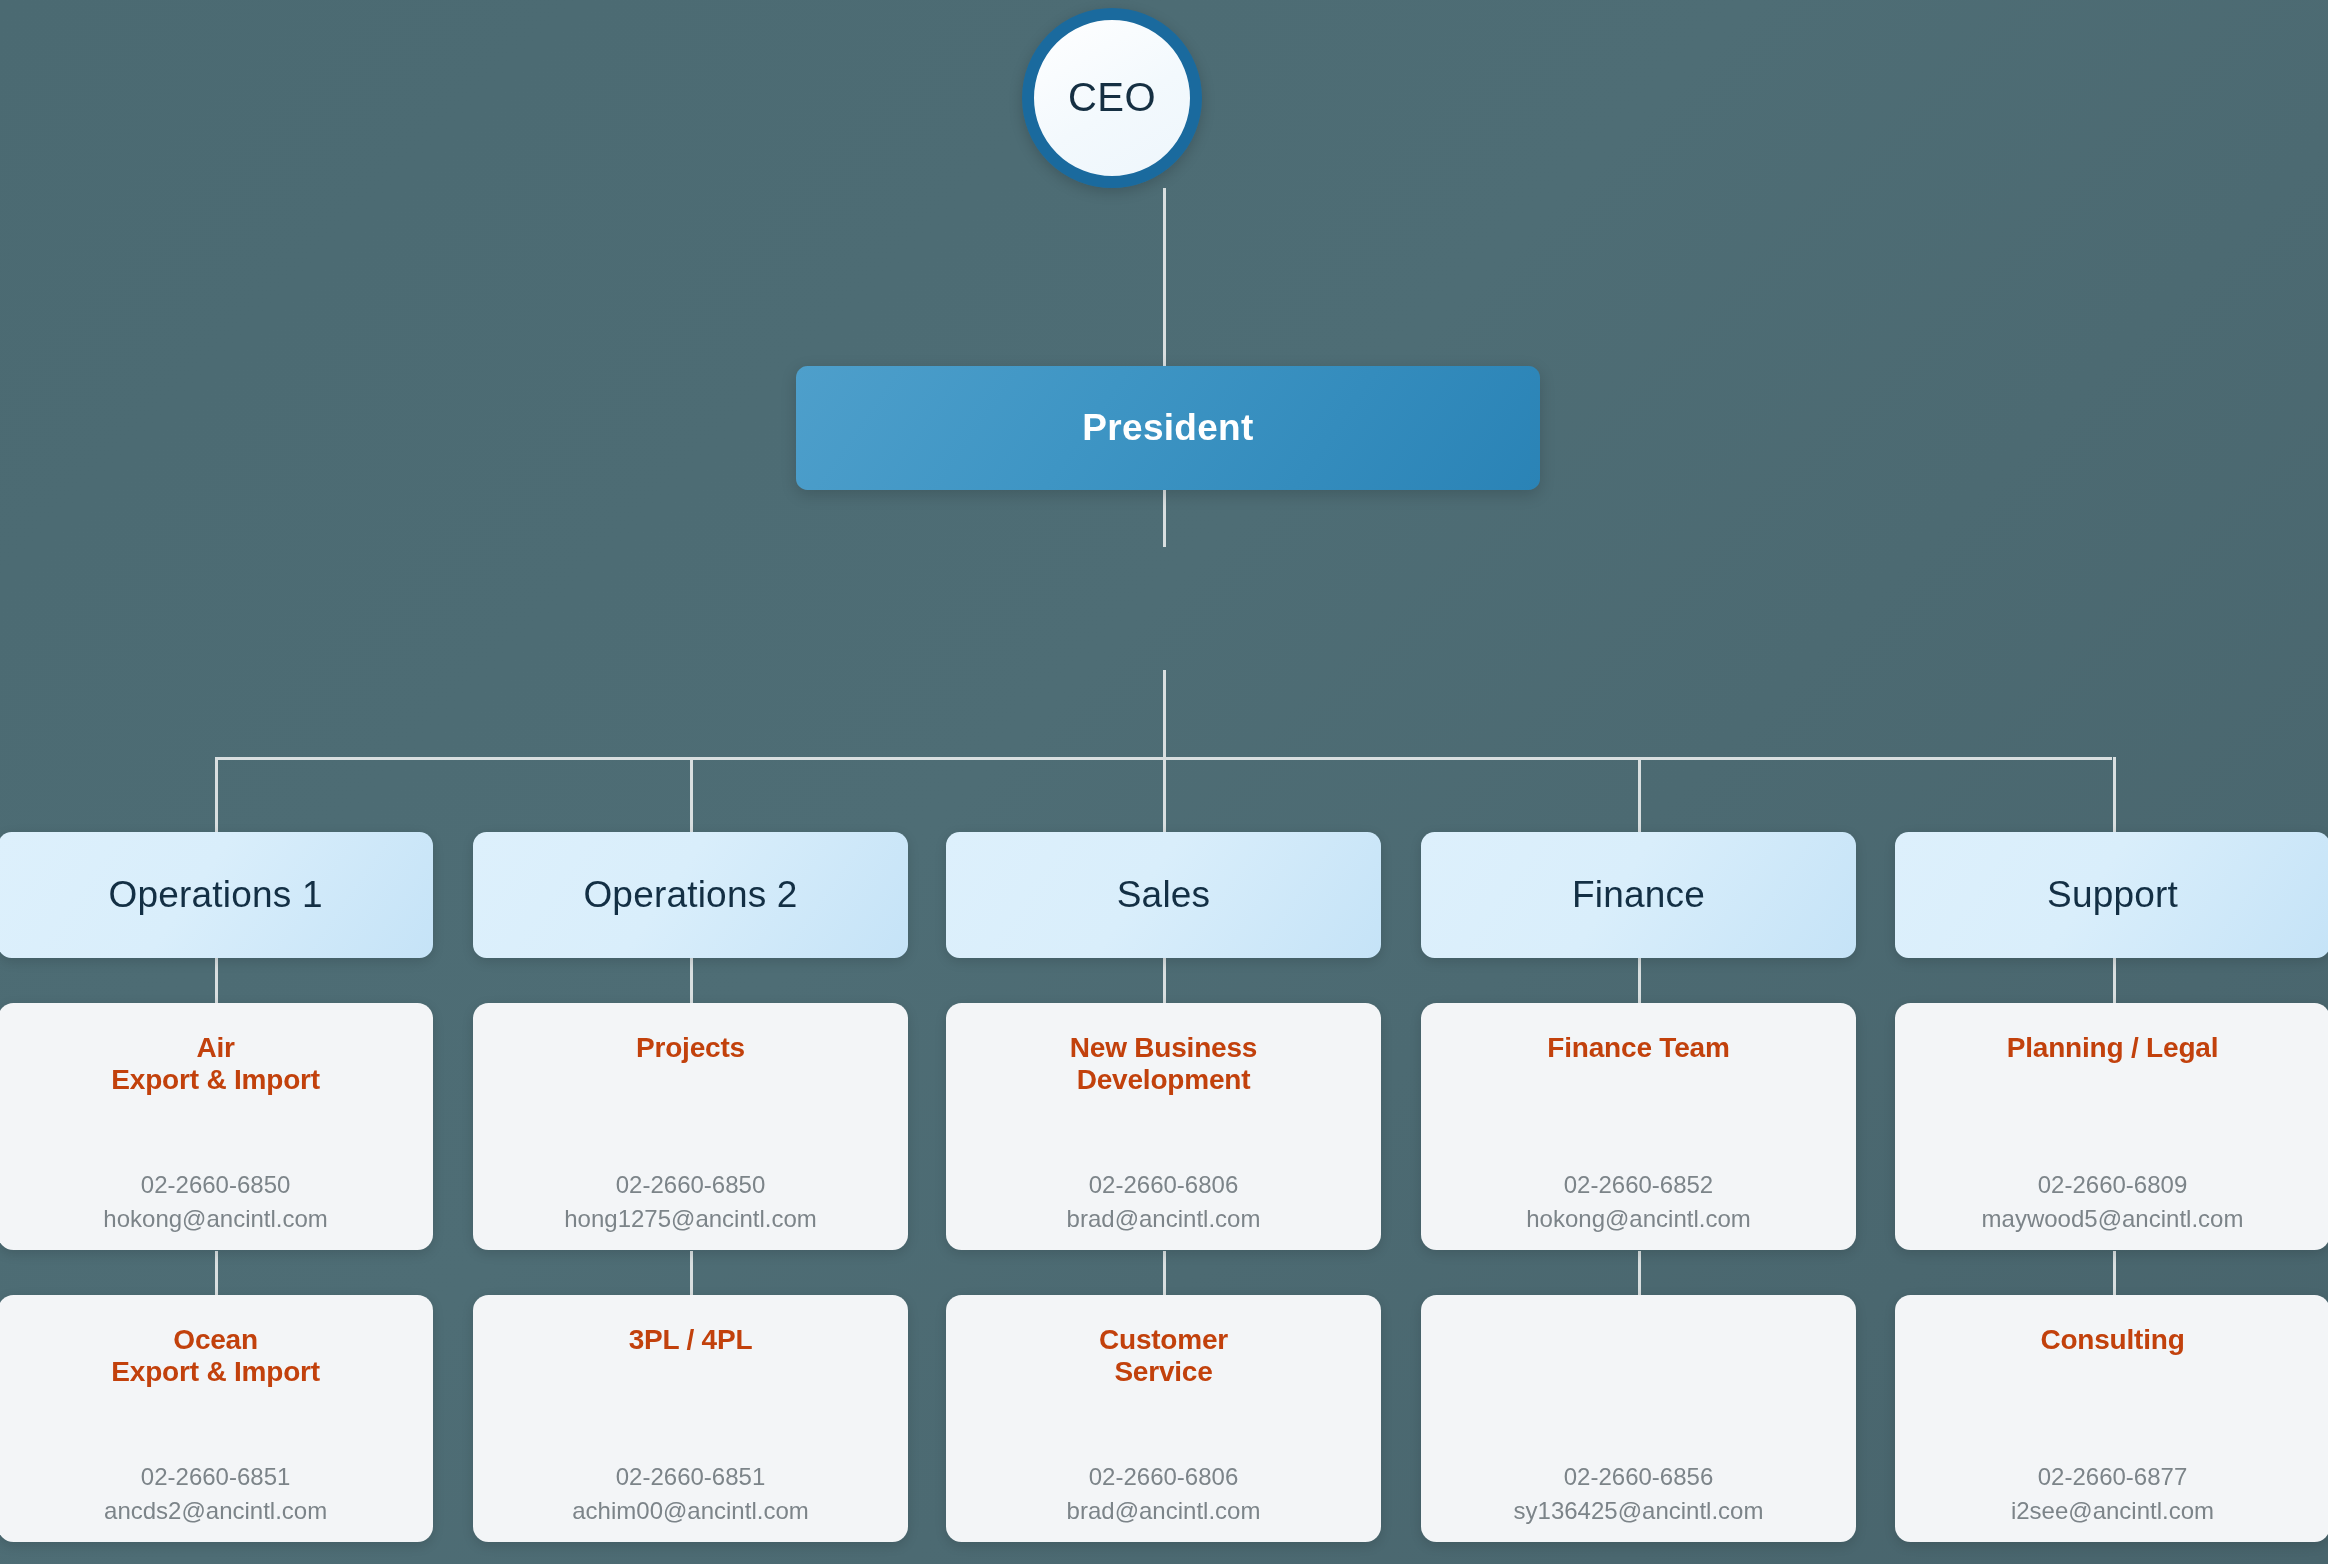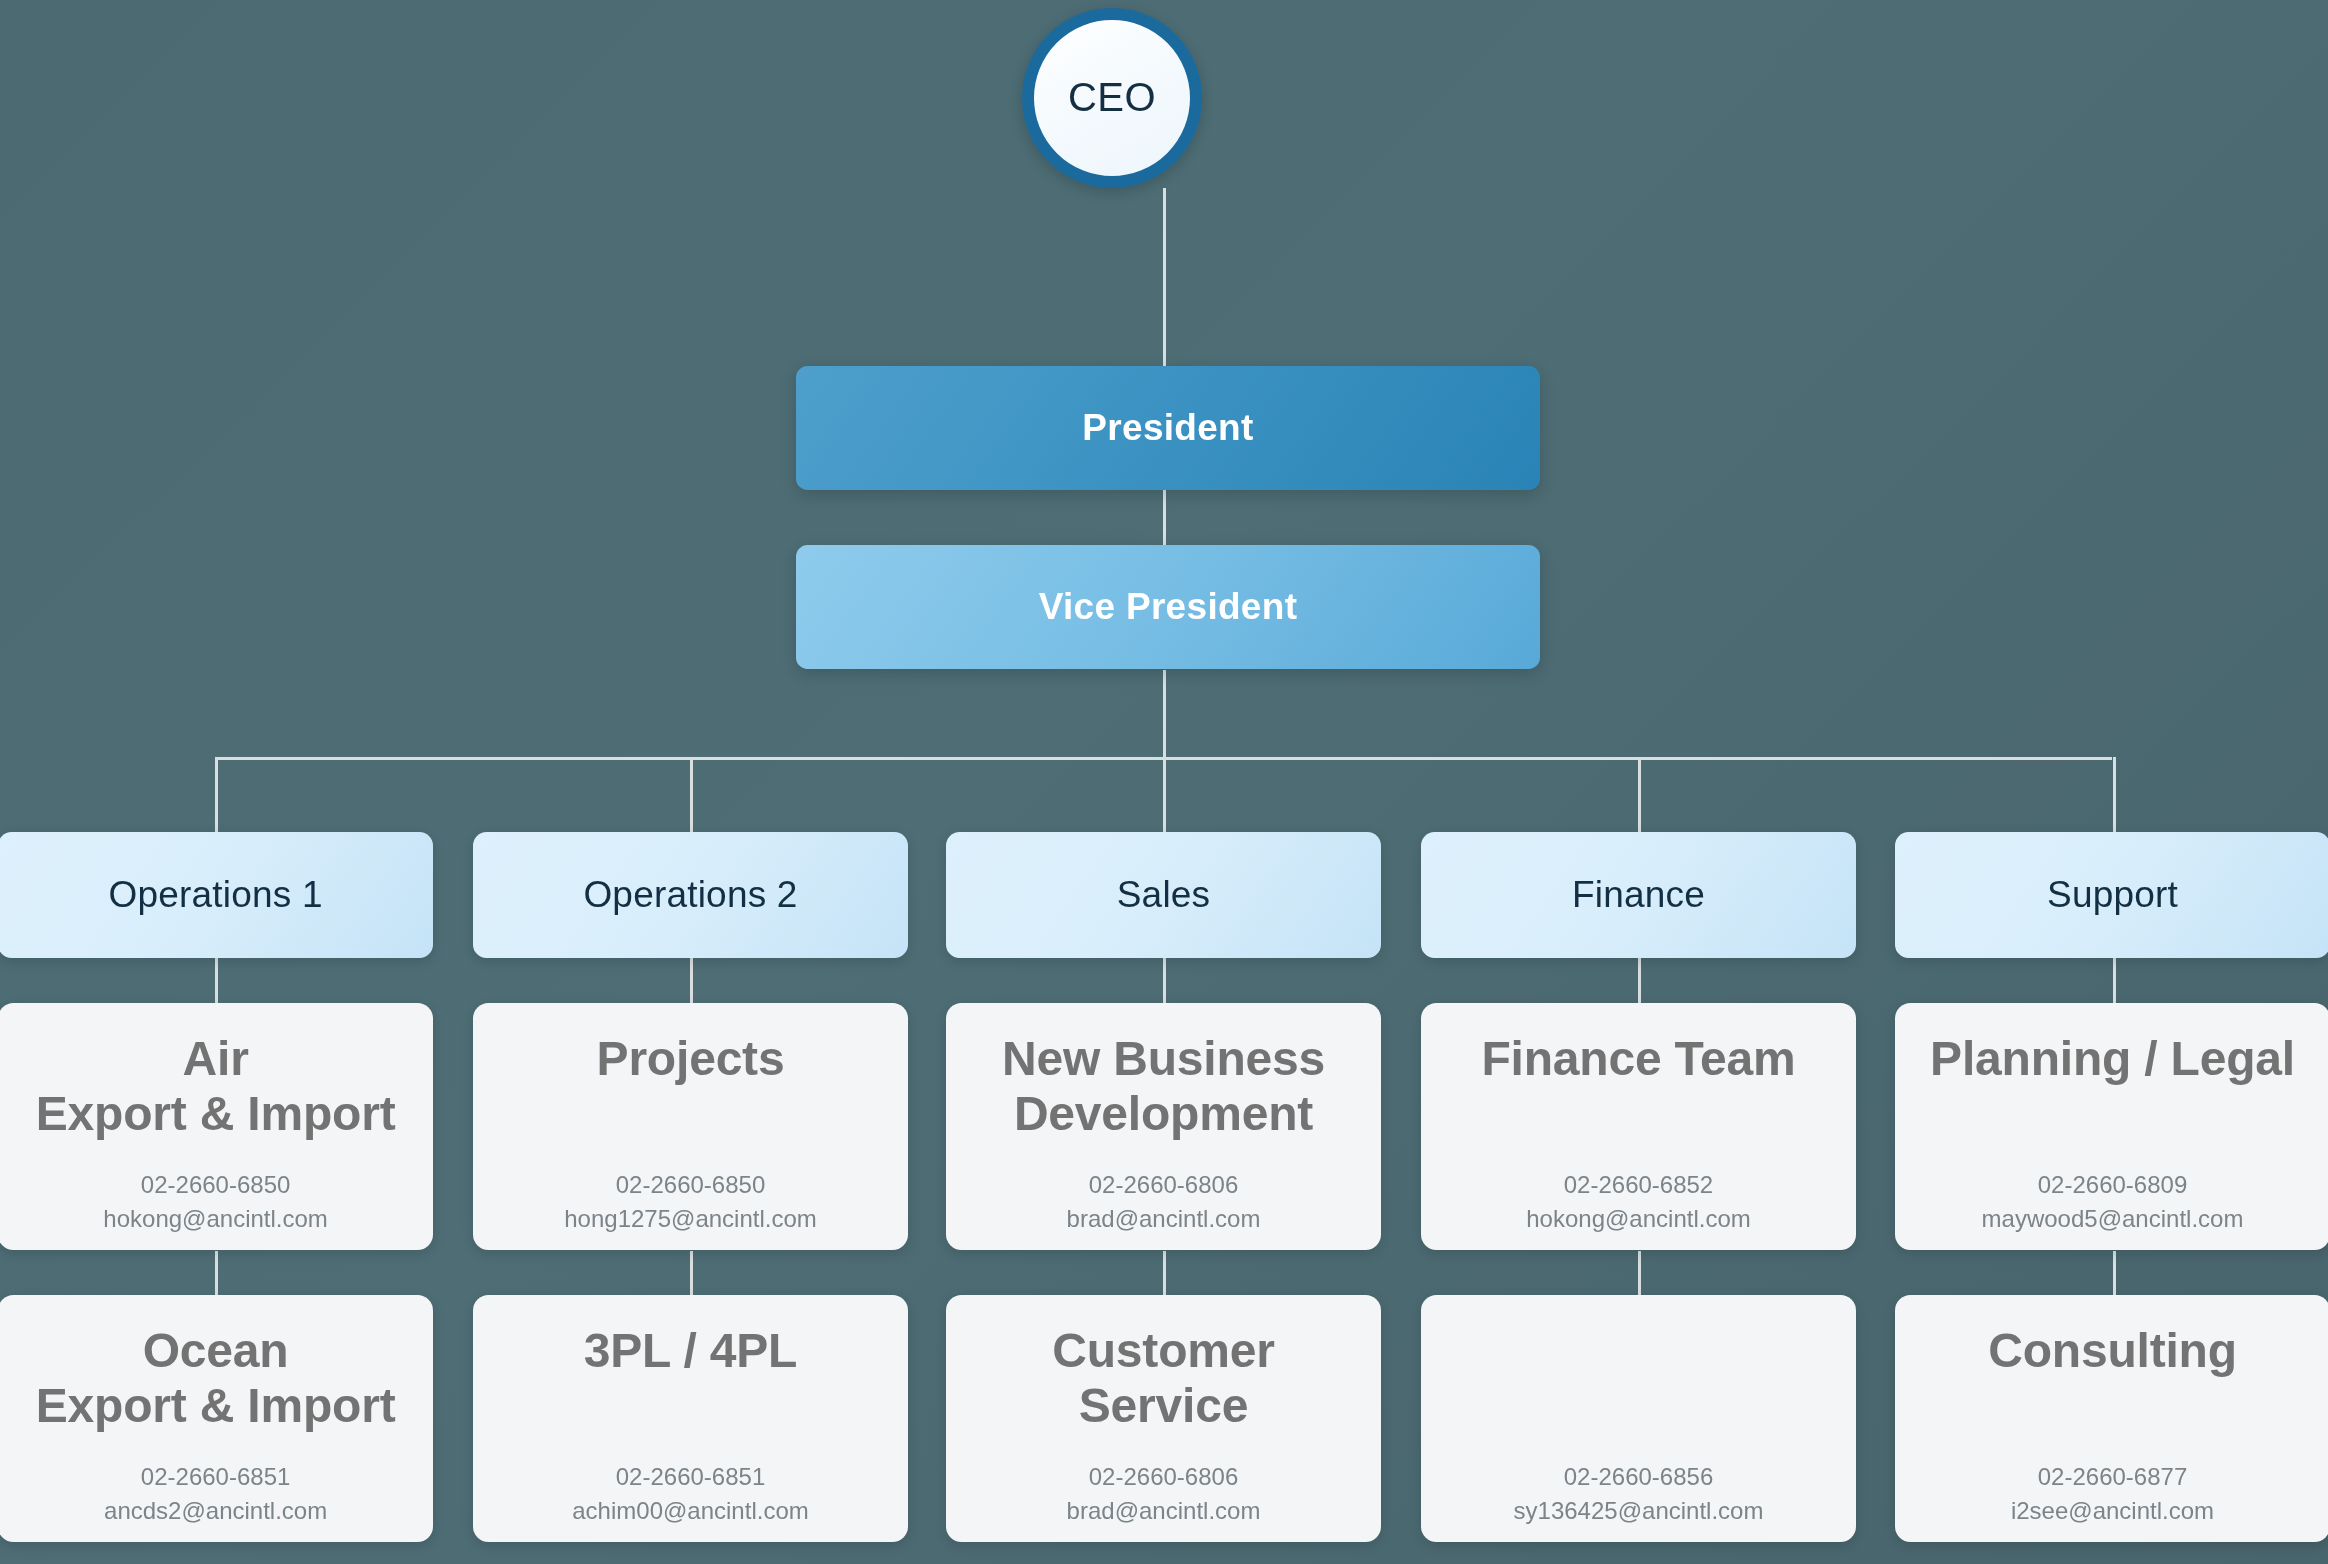--- a/index.html
+++ b/index.html
@@ -112,23 +112,23 @@
     border-radius: 15.5px;
     background: #f3f5f7;
     box-shadow: 0 3.9px 11.6px rgba(0,0,0,0.13);
     display: flex;
     flex-direction: column;
     align-items: center;
     padding-top: 29px;
     box-sizing: border-box;
   }
   .unit-title {
-    font-size: 48px;
+    font-size: 28px;
     font-weight: bold;
-    color: #737373;
+    color: #c2410c;
     line-height: 1.14;
     text-align: center;
     white-space: pre-line;
     letter-spacing: -0.2px;
   }
   .unit-contact {
     margin-top: auto;
     padding-bottom: 14px;
     text-align: center;
   }
@@ -170,23 +170,20 @@
   <div class="conn v" style="left:2113px; top:1251px; height:46px;"></div>
 
   <div class="ceo-node">
     <span class="ceo-label">CEO</span>
   </div>
 
   <div class="exec-bar" id="president-node">
     <span class="exec-label">President</span>
   </div>
 
-  <div class="exec-bar" id="vice-president-node">
-    <span class="exec-label">Vice President</span>
-  </div>
 
   <div class="dept-col" style="left:-1.9px;">
     <div class="dept-head">
       <span class="dept-head-label">Operations 1</span>
     </div>
     <div class="unit-card">
       <div class="unit-title">Air
 Export &amp; Import</div>
       <div class="unit-contact">
         <div class="unit-phone">02-2660-6850</div>

